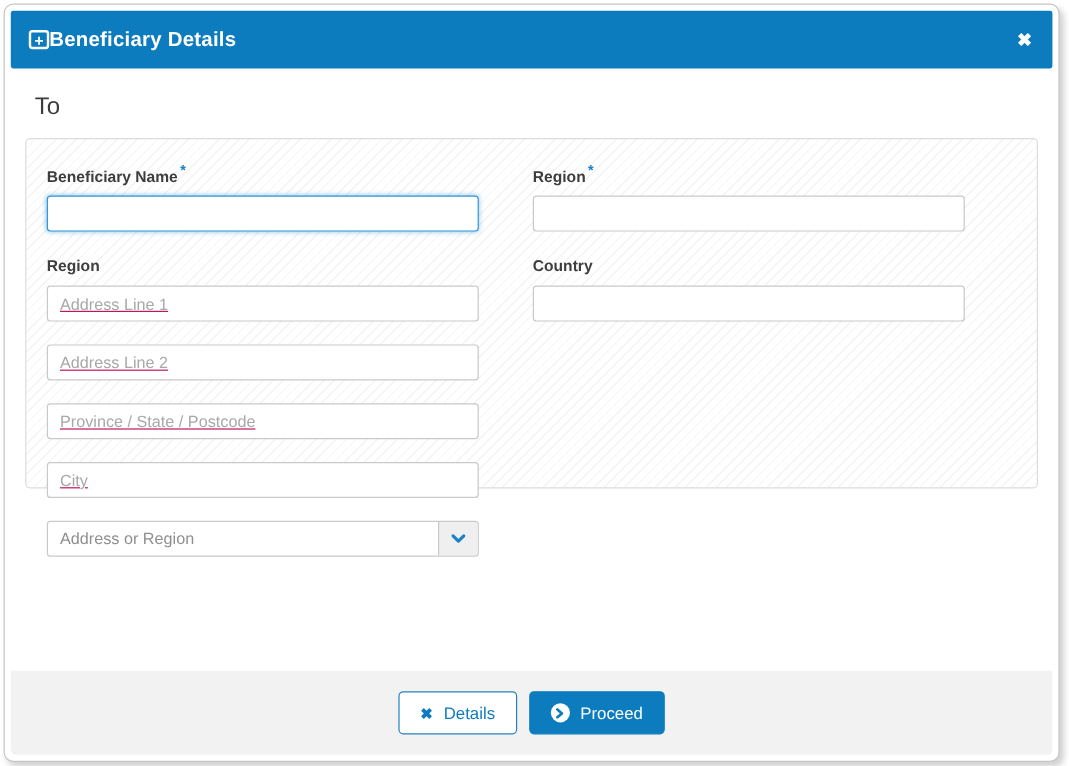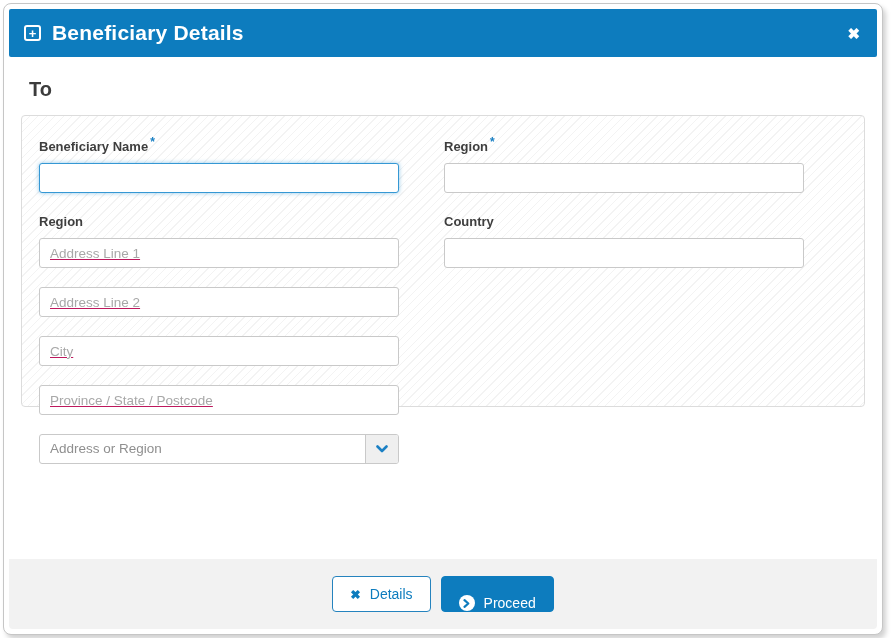--- a/index.html
+++ b/index.html
@@ -37,41 +37,41 @@
     display: flex; align-items: center; justify-content: center;
     color: #ffffff;
     font-weight: bold;
     font-size: 13px;
     line-height: 1;
     flex: 0 0 auto;
   }
   .modal-title {
     color: #ffffff;
     font-weight: bold;
-    font-size: 21px;
-    margin-left: 11px;
+    font-size: 17px;
+    margin-left: 0;
     letter-spacing: .2px;
   }
   .close-btn {
     margin-left: auto;
     color: #ffffff;
     font-size: 15px;
     font-weight: bold;
     cursor: pointer;
     line-height: 1;
     padding: 4px 2px;
   }
   
   .modal-body {
     flex: 1 1 auto;
     padding: 0 12px;
   }
   .section-heading {
     font-size: 20px;
-    font-weight: 700;
+    font-weight: 400;
     color: #3c3c3c;
     margin: 21px 0 14px 8px;
   }
   .form-panel {
     border: 1px solid #dcdcdc;
     border-radius: 4px;
     height: 292px;
     padding: 19px 17px;
     background: repeating-linear-gradient(135deg, #ffffff 0px, #ffffff 5px, #f3f3f3 5px, #f3f3f3 6px);
     display: grid;
@@ -161,21 +161,20 @@
   .btn-cancel {
     background: #ffffff;
     border: 1px solid #2583be;
     color: #0d7cbe;
   }
   .btn-cancel .x-glyph { font-size: 12.5px; font-weight: bold; color: #0d7cbe; }
   .btn-proceed {
     background: #0d7cbe;
     border: 1px solid #0d7cbe;
     color: #ffffff;
-    align-items: flex-end;
   }
   .circle-icon {
     width: 16px; height: 16px;
     background: #ffffff;
     border-radius: 50%;
     display: inline-flex;
     align-items: center;
     justify-content: center;
     flex: 0 0 auto;
   }
@@ -203,22 +202,22 @@
           <label class="field-label">
             <span>Beneficiary Name</span><sup>*</sup>
           </label>
           <input class="txt-input focused" type="text" value="" style="">
         </div>
 
         <div class="group-gap">
           <label class="field-label">Region</label>
           <input class="txt-input stack" type="text" placeholder="Address Line 1" style="">
           <input class="txt-input stack" type="text" placeholder="Address Line 2" style="">
+          <input class="txt-input stack" type="text" placeholder="Province / State / Postcode" style="">
           <input class="txt-input stack" type="text" placeholder="City" style="">
-          <input class="txt-input stack" type="text" placeholder="Province / State / Postcode" style="">
 
           <div class="country-select">
             <span class="sel-text">Address or Region</span>
             <span class="sel-btn">
               <svg width="12" height="8" viewBox="0 0 12 8">
                 <path d="M1.5 1.5 L6 6 L10.5 1.5" stroke="#1b80c4" stroke-width="2.6" fill="none" stroke-linecap="round" stroke-linejoin="round"></path>
               </svg>
             </span>
           </div>
         </div>

